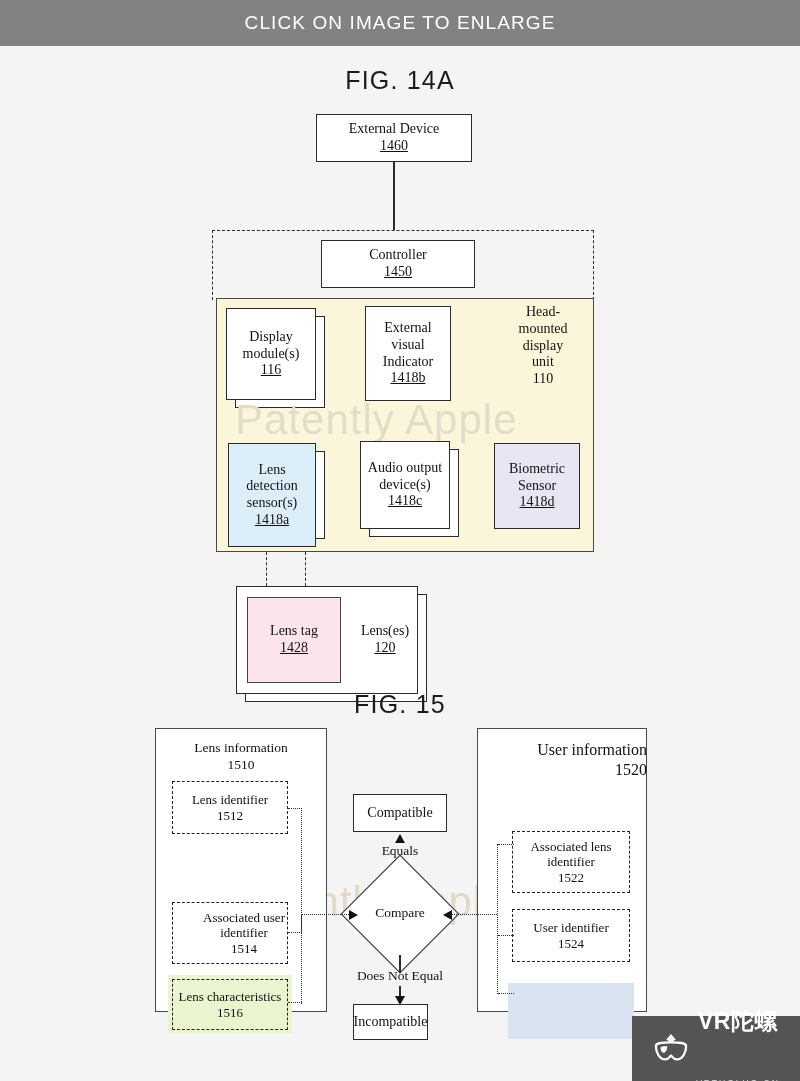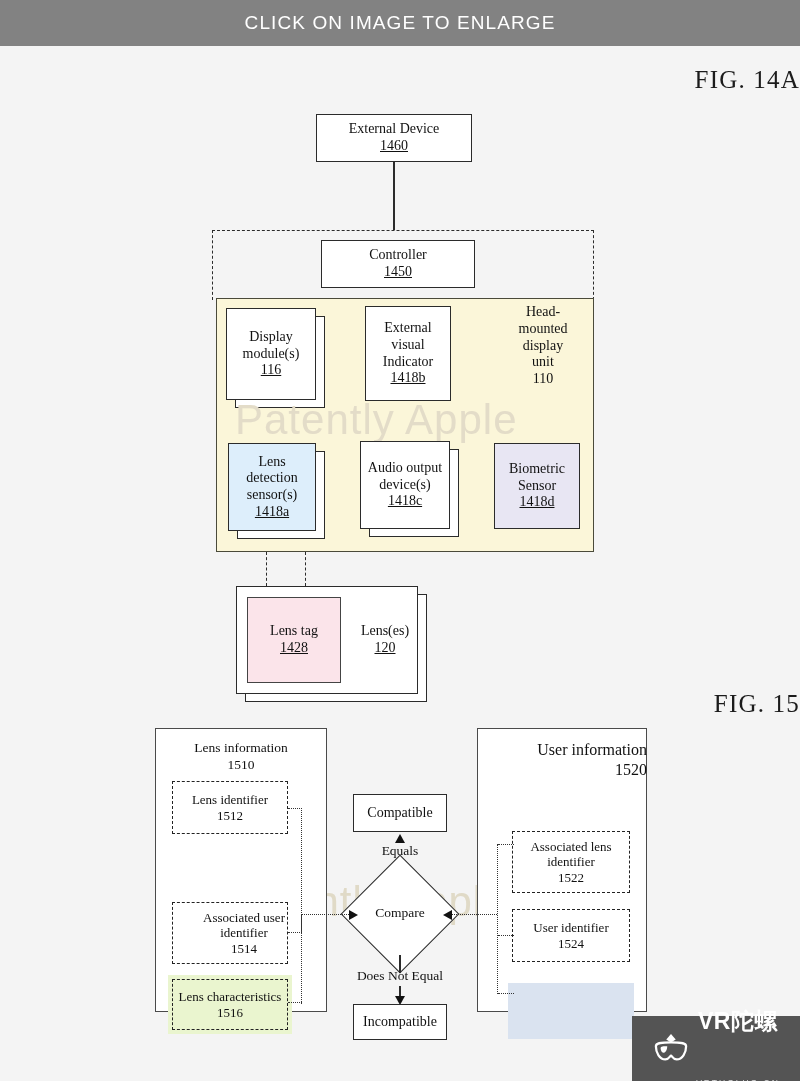--- a/index.html
+++ b/index.html
@@ -17,26 +17,26 @@
     font-family:"Liberation Sans", sans-serif;
     font-size:19px;letter-spacing:1.1px;
     display:flex;align-items:center;justify-content:center;
   }
   .canvas{
     position:absolute;left:0;top:46px;width:800px;height:1035px;
     background:#f4f4f4;
   }
   .fig-title{
     position:absolute;
-    font-family:Liberation Serif, serif;
+    font-family:Liberation Sans, sans-serif;
     font-weight:300;
     font-size:25px;
     letter-spacing:1.2px;
     color:#1b1b1b;
-    text-align:right;
+    text-align:center;
   }
   
   .wm{
     position:absolute;
     font-family:"Liberation Sans", sans-serif;
     font-weight:300;
     color:#e3dcc8;
     letter-spacing:1px;
     white-space:nowrap;
     pointer-events:none;
@@ -182,21 +182,21 @@
   <div class="box" style="left:365px;top:260px;width:86px;height:95px;">
     <span>External</span>
     <span>visual</span>
     <span>Indicator</span>
     <span class="num">1418b</span>
   </div>
 
   <div class="wm wm1">Patently Apple</div>
 
   <div class="shadowbox" style="left:237px;top:405px;width:88px;height:88px;"></div>
-  <div class="box" style="left:228px;top:397px;width:88px;height:88px;background:#ddeefb;">
+  <div class="box" style="left:228px;top:397px;width:88px;height:104px;background:#ddeefb;">
     <span>Lens</span>
     <span>detection</span>
     <span>sensor(s)</span>
     <span class="num">1418a</span>
   </div>
 
   <div class="shadowbox" style="left:369px;top:403px;width:90px;height:88px;"></div>
   <div class="box" style="left:360px;top:395px;width:90px;height:88px;">
     <span>Audio output</span>
     <span>device(s)</span>
@@ -279,21 +279,21 @@
   <div class="arrow-up" style="left:395px;top:788px;"></div>
   <div class="lbl" style="left:340px;top:797px;width:120px;">Equals</div>
 
   <div class="diamond" style="left:358px;top:826px;width:84px;height:84px;"></div>
   <div class="diamond-label" style="left:340px;top:859px;width:120px;">Compare</div>
 
   <div class="line-v" style="left:399px;top:909px;height:18px;"></div>
   <div class="lbl" style="left:340px;top:922px;width:120px;">Does Not Equal</div>
   <div class="line-v" style="left:399px;top:940px;height:14px;"></div>
   <div class="arrow-down" style="left:395px;top:950px;"></div>
-  <div class="box" style="left:353px;top:958px;width:94px;height:36px;">
+  <div class="box" style="left:353px;top:958px;width:75px;height:36px;">
     <span>Incompatible</span>
   </div>
 
   <div class="dotline-h" style="left:288px;top:762px;width:14px;"></div>
   <div class="dotline-v" style="left:301px;top:762px;height:125px;"></div>
   <div class="dotline-h" style="left:288px;top:886px;width:14px;"></div>
   <div class="dotline-h" style="left:288px;top:956px;width:14px;"></div>
   <div class="dotline-v" style="left:301px;top:868px;height:90px;"></div>
   <div class="dotline-h" style="left:301px;top:868px;width:52px;"></div>
   <div class="arrow-right" style="left:349px;top:864px;"></div>

